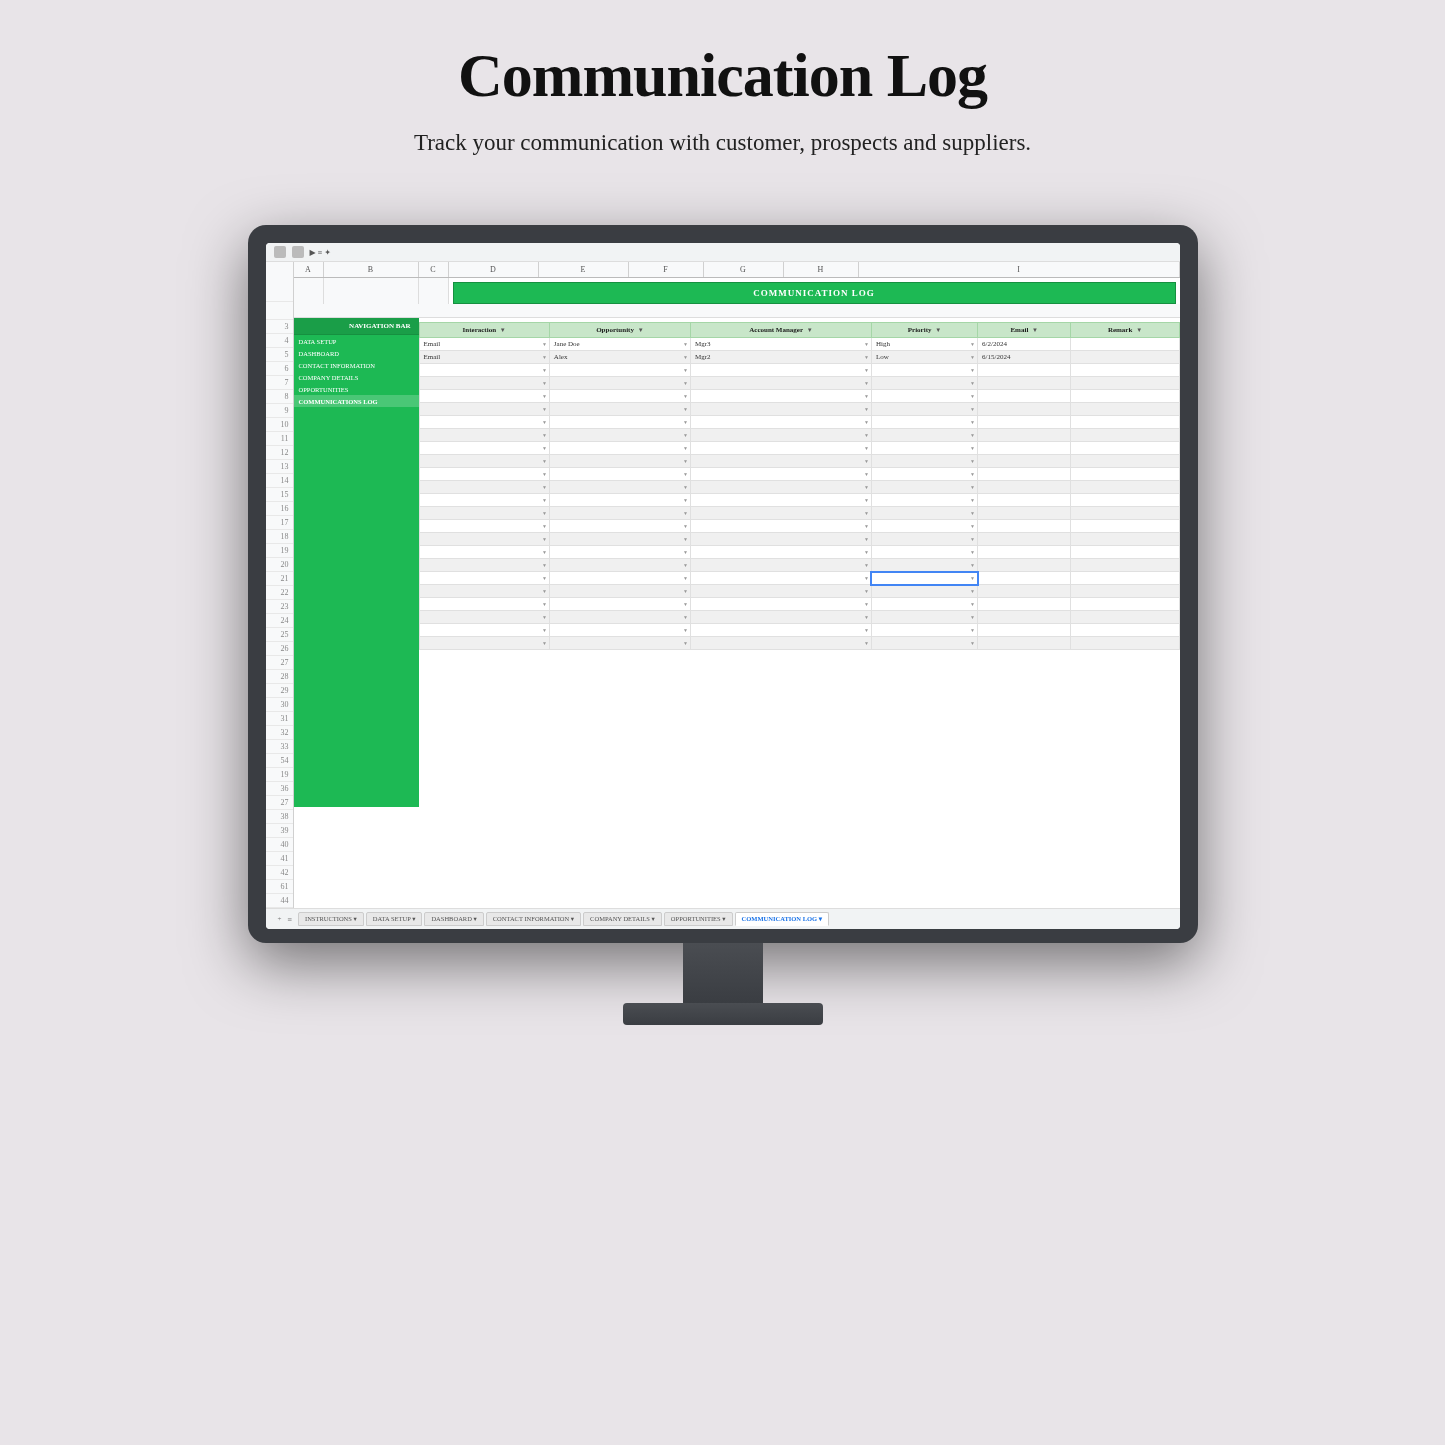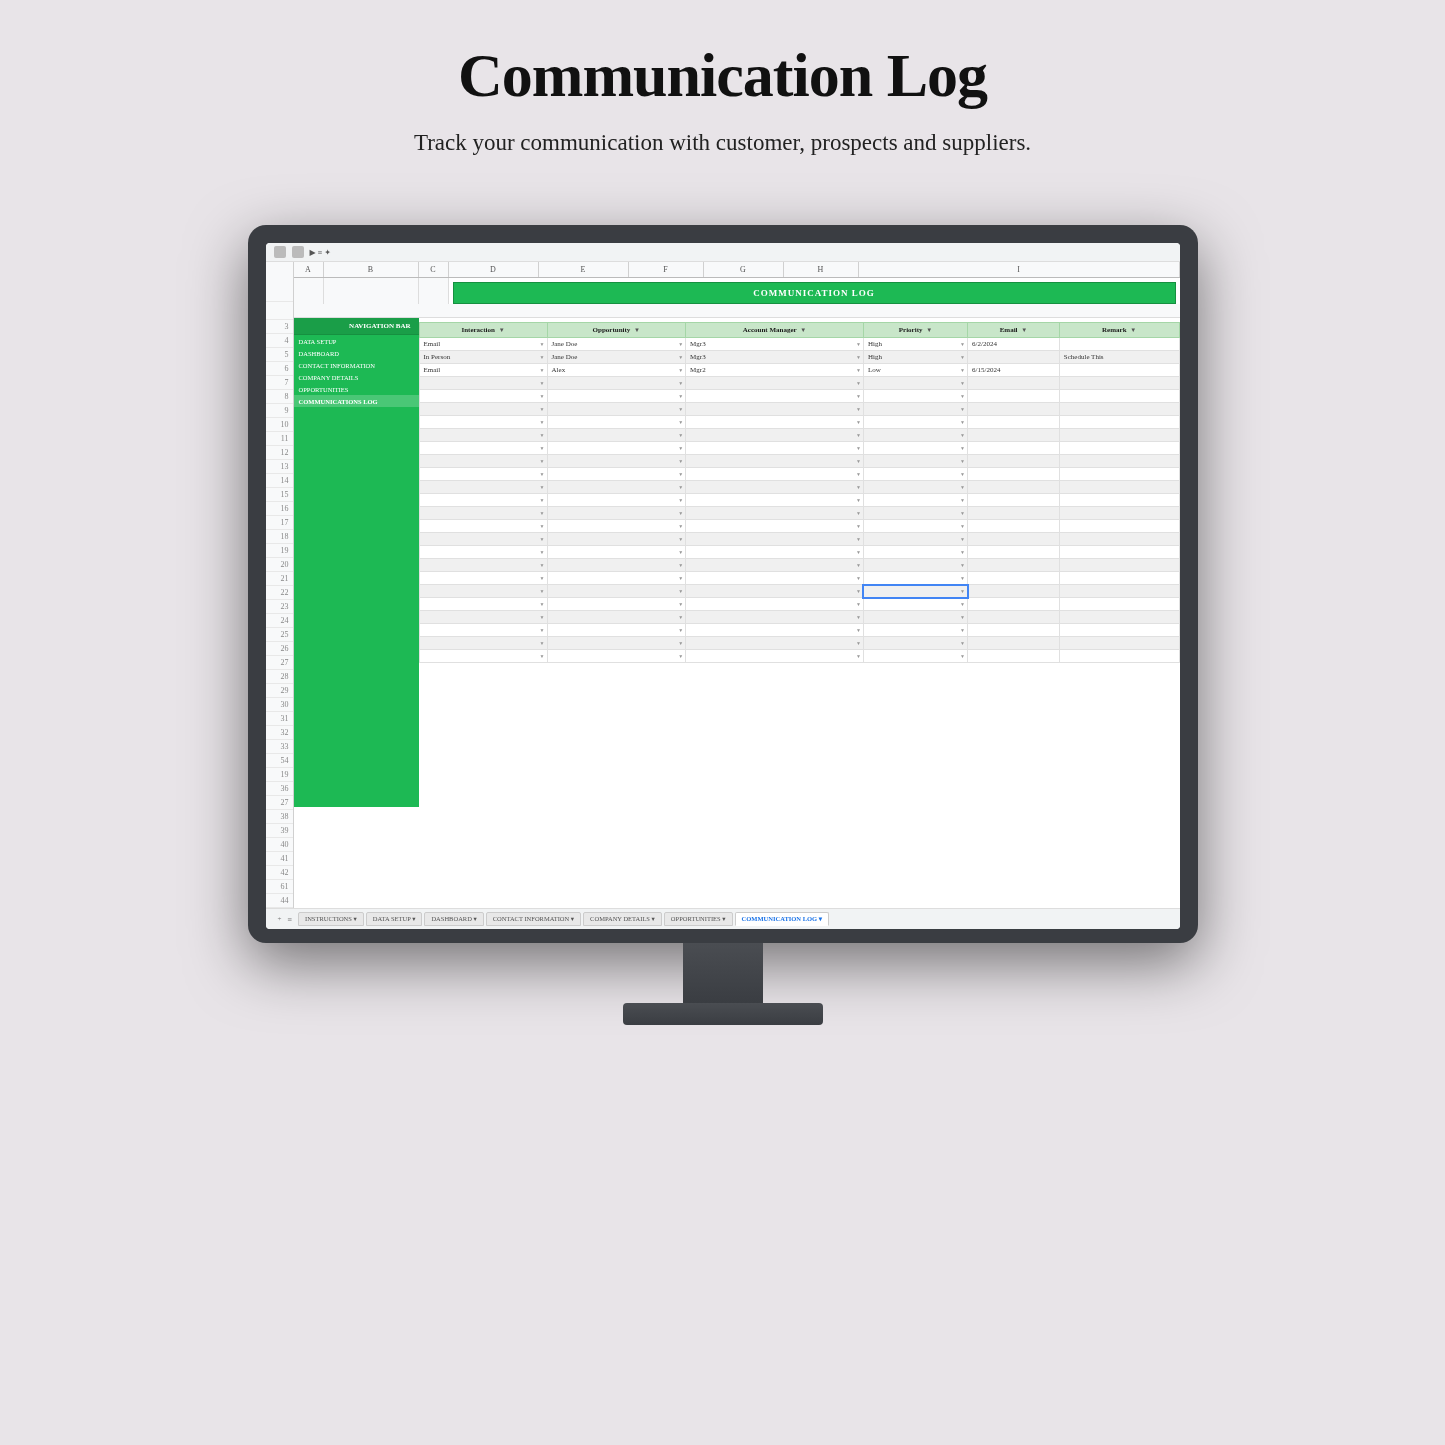--- a/index.html
+++ b/index.html
@@ -419,28 +419,20 @@
                 <tbody id="table-body">
                     <tr>
                       <td class="dropdown-cell">Email</td>
                       <td class="dropdown-cell">Jane Doe</td>
                       <td class="dropdown-cell">Mgr3</td>
                       <td class="dropdown-cell">High</td>
                       <td>6/2/2024</td>
                       <td></td>
                     </tr>
                     <tr>
-                      <td class="dropdown-cell">In Person</td>
-                      <td class="dropdown-cell">Jane Doe</td>
-                      <td class="dropdown-cell">Mgr3</td>
-                      <td class="dropdown-cell">High</td>
-                      <td></td>
-                      <td>Schedule This</td>
-                    </tr>
-                    <tr>
                       <td class="dropdown-cell">Email</td>
                       <td class="dropdown-cell">Alex</td>
                       <td class="dropdown-cell">Mgr2</td>
                       <td class="dropdown-cell">Low</td>
                       <td>6/15/2024</td>
                       <td></td>
                     </tr>
                     <tr>
                       <td class="dropdown-cell"></td>
                       <td class="dropdown-cell"></td>

